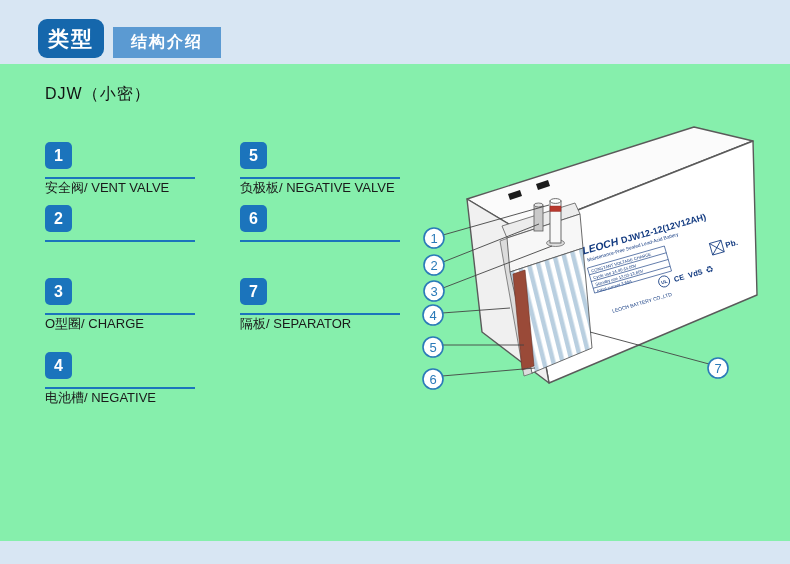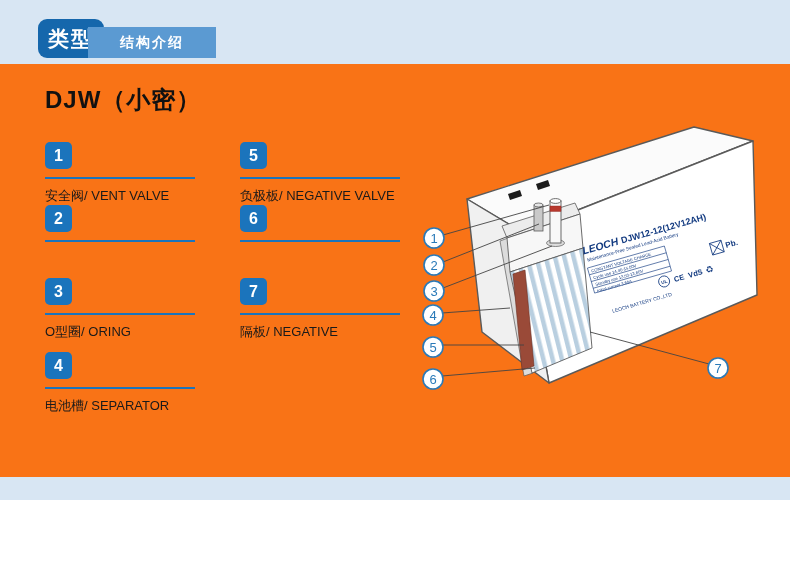--- a/index.html
+++ b/index.html
@@ -1,56 +1,56 @@
 <!DOCTYPE html>
 <html style="--banner-bg: #d8e6f3; --badge-dark: #1567ac; --badge-light: #5b9ad2; --accent: #1b74bc; --callout: #2a7ab8; --label-ink: #123a80; --plate-red: #9a4a38;"><head>
 <meta charset="utf-8">
 <style>
   html,body { margin:0; padding:0; background:#ffffff; }
   .page {
-    position:relative; width:790px; height:500px; overflow:hidden;
-    background:#f97316;
+    position:relative; width:790px; height:564px; overflow:hidden;
+    background:#86efac;
     font-family:"Liberation Sans","DejaVu Sans",sans-serif;
   }
   .top-bar {
     position:absolute; top:0; left:0; width:790px; height:64px;
     background:var(--banner-bg,#d8e6f3);
   }
   .tag-badge {
     position:absolute; left:38px; top:19px; height:39px; min-width:64px;
     background:var(--badge-dark,#1567ac); color:#fff;
     font-size:21px; font-weight:bold; border-radius:9px;
     display:flex; align-items:center; justify-content:center;
     padding:0 10px; box-sizing:border-box; letter-spacing:2px;
   }
   .section-badge {
-    position:absolute; left:88px; top:27px; height:31px;
+    position:absolute; left:113px; top:27px; height:31px;
     background:var(--badge-light,#5b9ad2); color:#fff;
-    font-size:14px; font-weight:bold;
-    display:flex; align-items:center; padding:0 32px; letter-spacing:2px;
+    font-size:16px; font-weight:bold;
+    display:flex; align-items:center; padding:0 18px; letter-spacing:2px;
   }
   .bottom-bar {
     position:absolute; bottom:0; left:0; width:790px; height:23px;
     background:var(--banner-bg,#d8e6f3);
   }
   .page-title {
     position:absolute; left:45px; top:84px; margin:0;
-    font-size:24px; font-weight:700; color:#111; letter-spacing:1px;text-align:center;
+    font-size:16px; font-weight:400; color:#111; letter-spacing:1px;text-align:center;
   }
   .part { position:absolute; width:205px; }
   .part .num {
     width:27px; height:27px; border-radius:5px;
     background:var(--accent,#1b74bc); color:#fff;
     font-size:16px; font-weight:bold;
     display:flex; align-items:center; justify-content:center;
   }
   .part .rule { height:2px; background:var(--accent,#1b74bc); margin-top:8px; }
   .part.col1 .rule { width:150px; }
   .part.col2 .rule { width:160px; }
-  .part .label { margin-top:8px; font-size:13px; color:#1a1a1a; white-space:nowrap; }
+  .part .label { font-size:13px; color:#1a1a1a; white-space:nowrap; }
   .diagram { position:absolute; left:412px; top:102px; }
   svg text { font-family:"Liberation Sans","DejaVu Sans",sans-serif; }
   .callout-text {
     font-size:13px; fill:var(--callout,#2a7ab8); text-anchor:middle;
   }
 </style>
 </head>
 <body>
 
 <div class="page">
@@ -67,40 +67,40 @@
     <div class="rule"></div>
     <div class="label">安全阀/ VENT VALVE</div>
   </div>
   <div class="part col1" style="left:45px; top:205px;">
     <div class="num">2</div>
     <div class="rule"></div>
   </div>
   <div class="part col1" style="left:45px; top:278px;">
     <div class="num">3</div>
     <div class="rule"></div>
-    <div class="label">O型圈/ ORING</div>
+    <div class="label">O型圈/ CHARGE</div>
   </div>
   <div class="part col1" style="left:45px; top:352px;">
     <div class="num">4</div>
     <div class="rule"></div>
-    <div class="label">电池槽/ SEPARATOR</div>
+    <div class="label">电池槽/ NEGATIVE</div>
   </div>
   <div class="part col2" style="left:240px; top:142px;">
     <div class="num">5</div>
     <div class="rule"></div>
     <div class="label">负极板/ NEGATIVE VALVE</div>
   </div>
   <div class="part col2" style="left:240px; top:205px;">
     <div class="num">6</div>
     <div class="rule"></div>
   </div>
   <div class="part col2" style="left:240px; top:278px;">
     <div class="num">7</div>
     <div class="rule"></div>
-    <div class="label">隔板/ NEGATIVE</div>
+    <div class="label">隔板/ SEPARATOR</div>
   </div>
 
   <svg class="diagram" width="372" height="305" viewBox="0 0 372 305">
     <defs>
       <pattern id="plates" width="9" height="14" patternUnits="userSpaceOnUse" patternTransform="rotate(-14)">
         <rect width="9" height="14" fill="#ffffff"></rect>
         <rect width="4.5" height="14" fill="#b9cfe0"></rect>
       </pattern>
     </defs>
 

